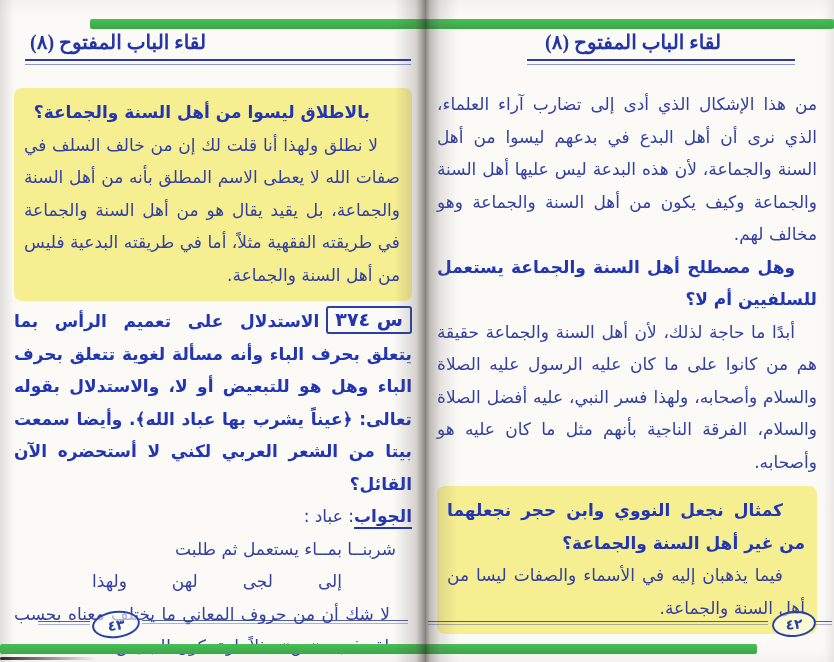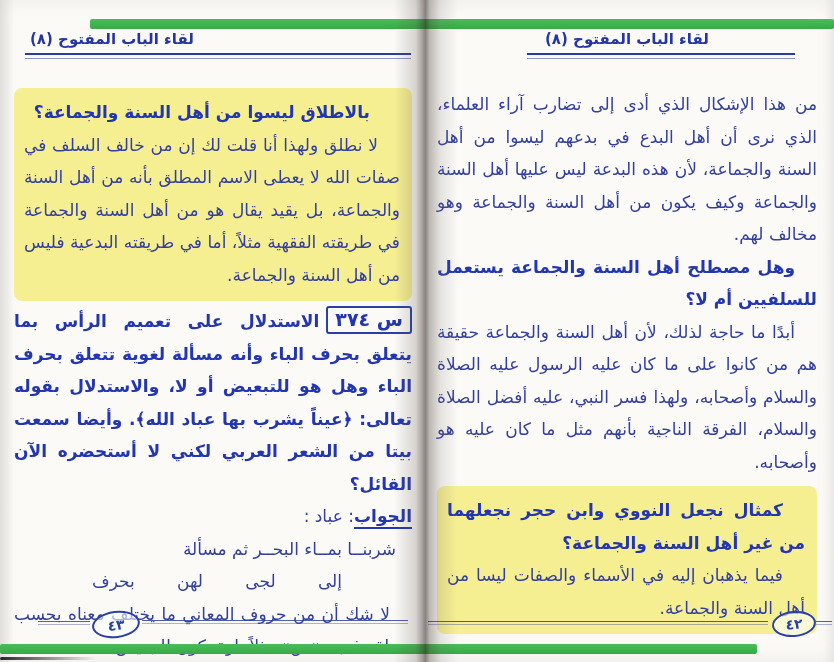--- a/index.html
+++ b/index.html
@@ -31,22 +31,22 @@
   .bar-bottom{left:0;top:644px;width:757px;height:10px;}
   .artifact-line{position:absolute;left:0;top:657px;width:96px;height:3px;z-index:4;border-radius:2px;
     background:linear-gradient(to right, rgba(25,22,28,0.92), rgba(25,22,28,0));}
   .page{position:absolute;top:0;height:662px;z-index:2;}
   .page-left{left:0;width:417px;}
   .page-right{left:417px;width:417px;}
   
   .header{position:absolute;}
   .header-l{left:25px;top:30px;width:386px;}
   .header-r{left:110px;top:30px;width:268px;} 
-  .header-title{color:#2535a4;font-weight:bold;font-size:15px;direction:rtl;
-    width:fit-content;margin:0 0 5px 5px;letter-spacing:0.3px;white-space:nowrap;}
+  .header-title{color:#2535a4;font-weight:bold;font-size:20px;direction:rtl;
+    width:fit-content;margin:0 0 5px 5px;letter-spacing:0.3px;white-space:nowrap;font-family:Liberation Serif, serif;}
   .header-r .header-title{margin-left:18px;}
   .header-rule{height:3px;border-top:2px solid #2b3aa6;border-bottom:1px solid #8d97ce;}
   
   .content{position:absolute;direction:rtl;text-align:justify;color:#33409f;
     font-size:17px;line-height:32.5px;}
   .content-l{left:14px;top:88px;width:398px;}
   .content-r{left:20px;top:88px;width:380px;} 
   p{margin:0;}
   .bold{font-weight:bold;color:#2336b2;}
   .hl{background:#f6ef92;border-radius:8px;padding:8px 12px 10px 10px;}
@@ -95,26 +95,26 @@
     <div class="content content-l">
       <div class="hl hl-l">
         <p class="bold indent-lg">بالاطلاق ليسوا من أهل السنة والجماعة؟</p>
         <p class="indent">لا نطلق ولهذا أنا قلت لك إن من خالف السلف في صفات الله لا يعطى الاسم المطلق بأنه من أهل السنة والجماعة، بل يقيد يقال هو من أهل السنة والجماعة في طريقته الفقهية مثلاً، أما في طريقته البدعية فليس من أهل السنة والجماعة.</p>
       </div>
 
       <p><span class="qnum">س ٣٧٤</span><span class="bold">الاستدلال على تعميم الرأس بما يتعلق بحرف الباء وأنه مسألة لغوية تتعلق بحرف الباء وهل هو للتبعيض أو لا، والاستدلال بقوله تعالى: ﴿عيناً يشرب بها عباد الله﴾. وأيضا سمعت بيتا من الشعر العربي لكني لا أستحضره الآن القائل؟</span></p>
 
       <p><span class="ans-label">الجواب</span><span>: عباد :</span></p>
 
-      <p class="poem1">شربنــا بمــاء البحــر ثم مسألة</p>
+      <p class="poem1">شربنــا بمــاء يستعمل ثم طلبت</p>
       <div class="poem2">
         <span>إلى</span>
         <span>لجى</span>
         <span>لهن</span>
-        <span>بحرف</span>
+        <span>ولهذا</span>
       </div>
 
       <p class="indent">لا شك أن من حروف المعاني ما يختلف معناه بحسب متعلقه فنجد «من» مثلاً تارة تكون للتبعيض</p>
     </div>
 
     <div class="footer footer-l">
       <div class="seg fl-seg1"></div>
       <div class="oval fl-oval">
           <span>٤٣</span>
         </div>

